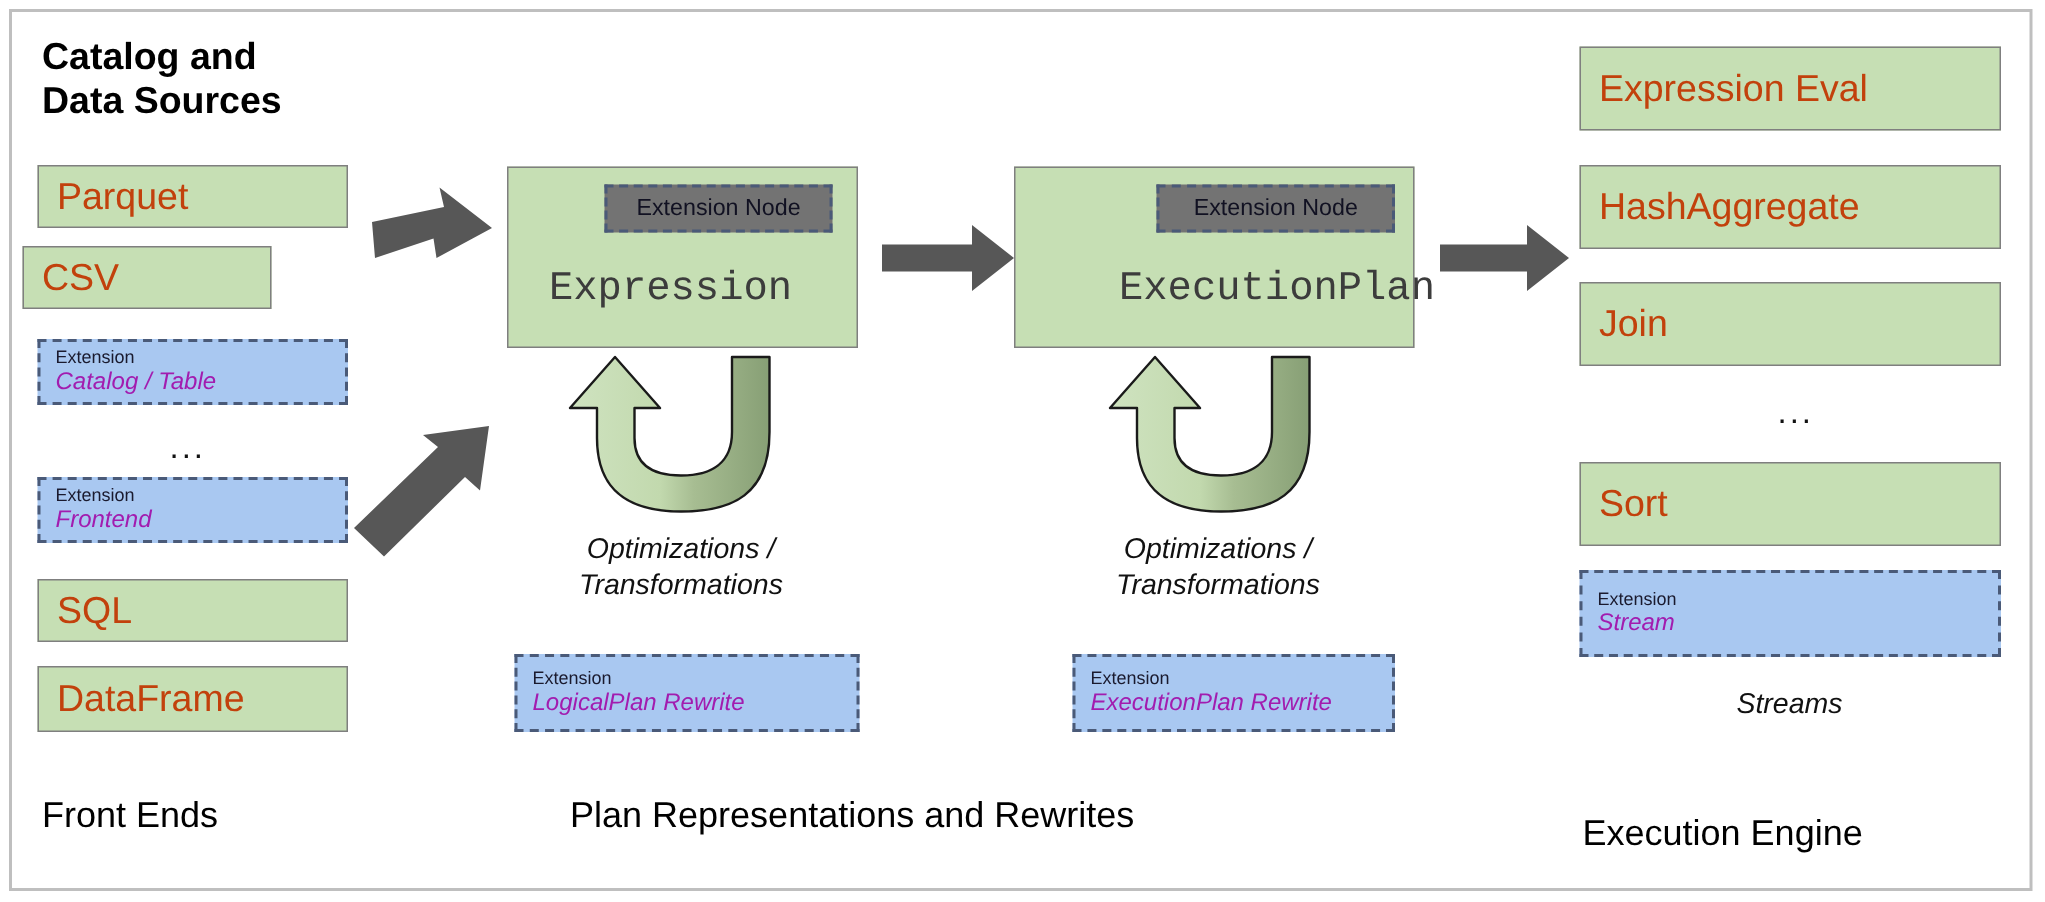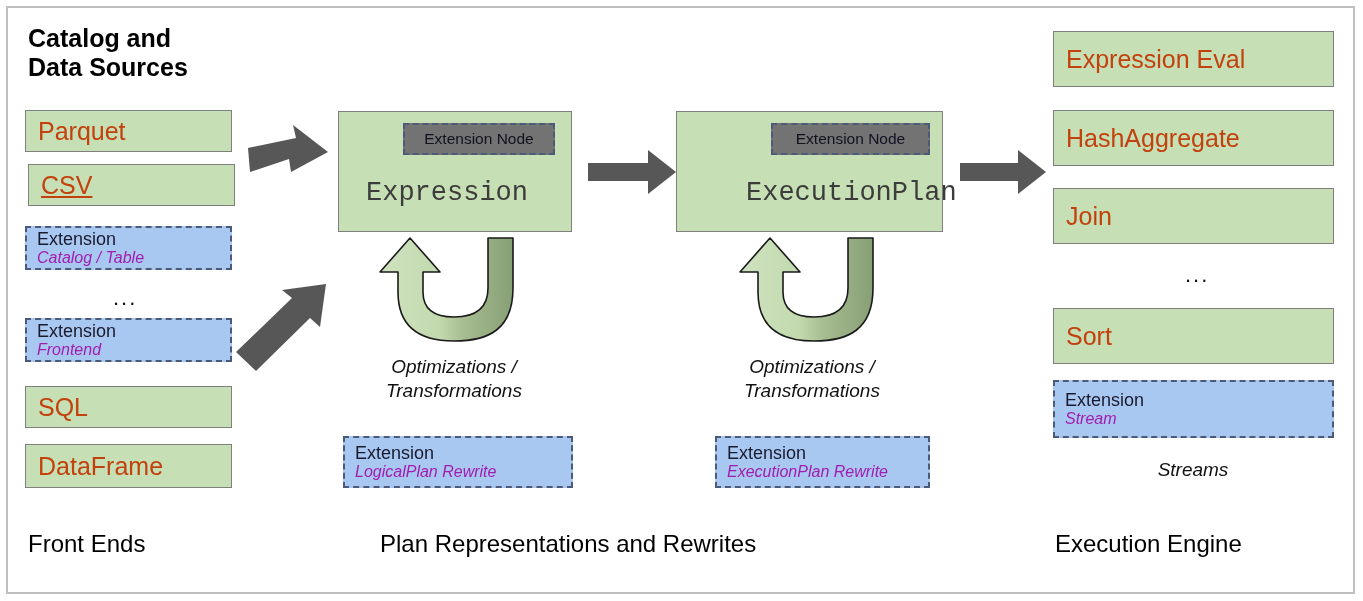--- a/index.html
+++ b/index.html
@@ -60,21 +60,21 @@
   .ebox {
     background: #a9c8f1;
     border: 2px dashed #4a5a78;
     display: flex;
     flex-direction: column;
     justify-content: center;
     padding-left: 10px;
     line-height: 1.12;
   }
   .ebox .e-top {
-    font-size: 18px;
+    font-size: 12px;
     color: #1a1a2e;
   }
   .ebox .e-sub {
     font-size: 16px;
     font-style: italic;
     color: #a21caf;
   }
 
   
   .planbox {
@@ -134,21 +134,21 @@
 
   <div class="frame"></div>
 
   <div class="abs col-head" style="left:28px; top:24px; width:220px;">Catalog and
 Data Sources</div>
 
   <div class="abs gbox" style="left:25px; top:110px; width:207px; height:42px;">
     <span>Parquet</span>
   </div>
 
-  <div class="abs gbox" style="left:28px; top:164px; width:207px; height:42px;text-decoration:underline;">
+  <div class="abs gbox" style="left:15px; top:164px; width:166px; height:42px;">
     <span>CSV</span>
   </div>
 
   <div class="abs ebox" style="left:25px; top:226px; width:207px; height:44px;">
     <span class="e-top">Extension</span>
     <span class="e-sub">Catalog / Table</span>
   </div>
 
   <div class="ellipsis" style="left:113px; top:287px;">...</div>
 
@@ -217,21 +217,21 @@
     <span>Sort</span>
   </div>
 
   <div class="abs ebox" style="left:1053px; top:380px; width:281px; height:58px;">
     <span class="e-top">Extension</span>
     <span class="e-sub">Stream</span>
   </div>
 
   <div class="italic-cap" style="left:1113px; top:458px; width:160px;">Streams</div>
 
-  <div class="abs col-foot" style="left:1055px; top:530px;">Execution Engine</div>
+  <div class="abs col-foot" style="left:1055px; top:542px;">Execution Engine</div>
 
   <svg class="ovl" viewBox="0 0 1363 601">
     <defs>
       <linearGradient id="loopGrad" x1="0" y1="0" x2="1" y2="0">
         <stop offset="0%" stop-color="#cfe3c0"></stop>
         <stop offset="45%" stop-color="#c2d9ae"></stop>
         <stop offset="62%" stop-color="#a7bd92"></stop>
         <stop offset="100%" stop-color="#879f75"></stop>
       </linearGradient>
     </defs>

